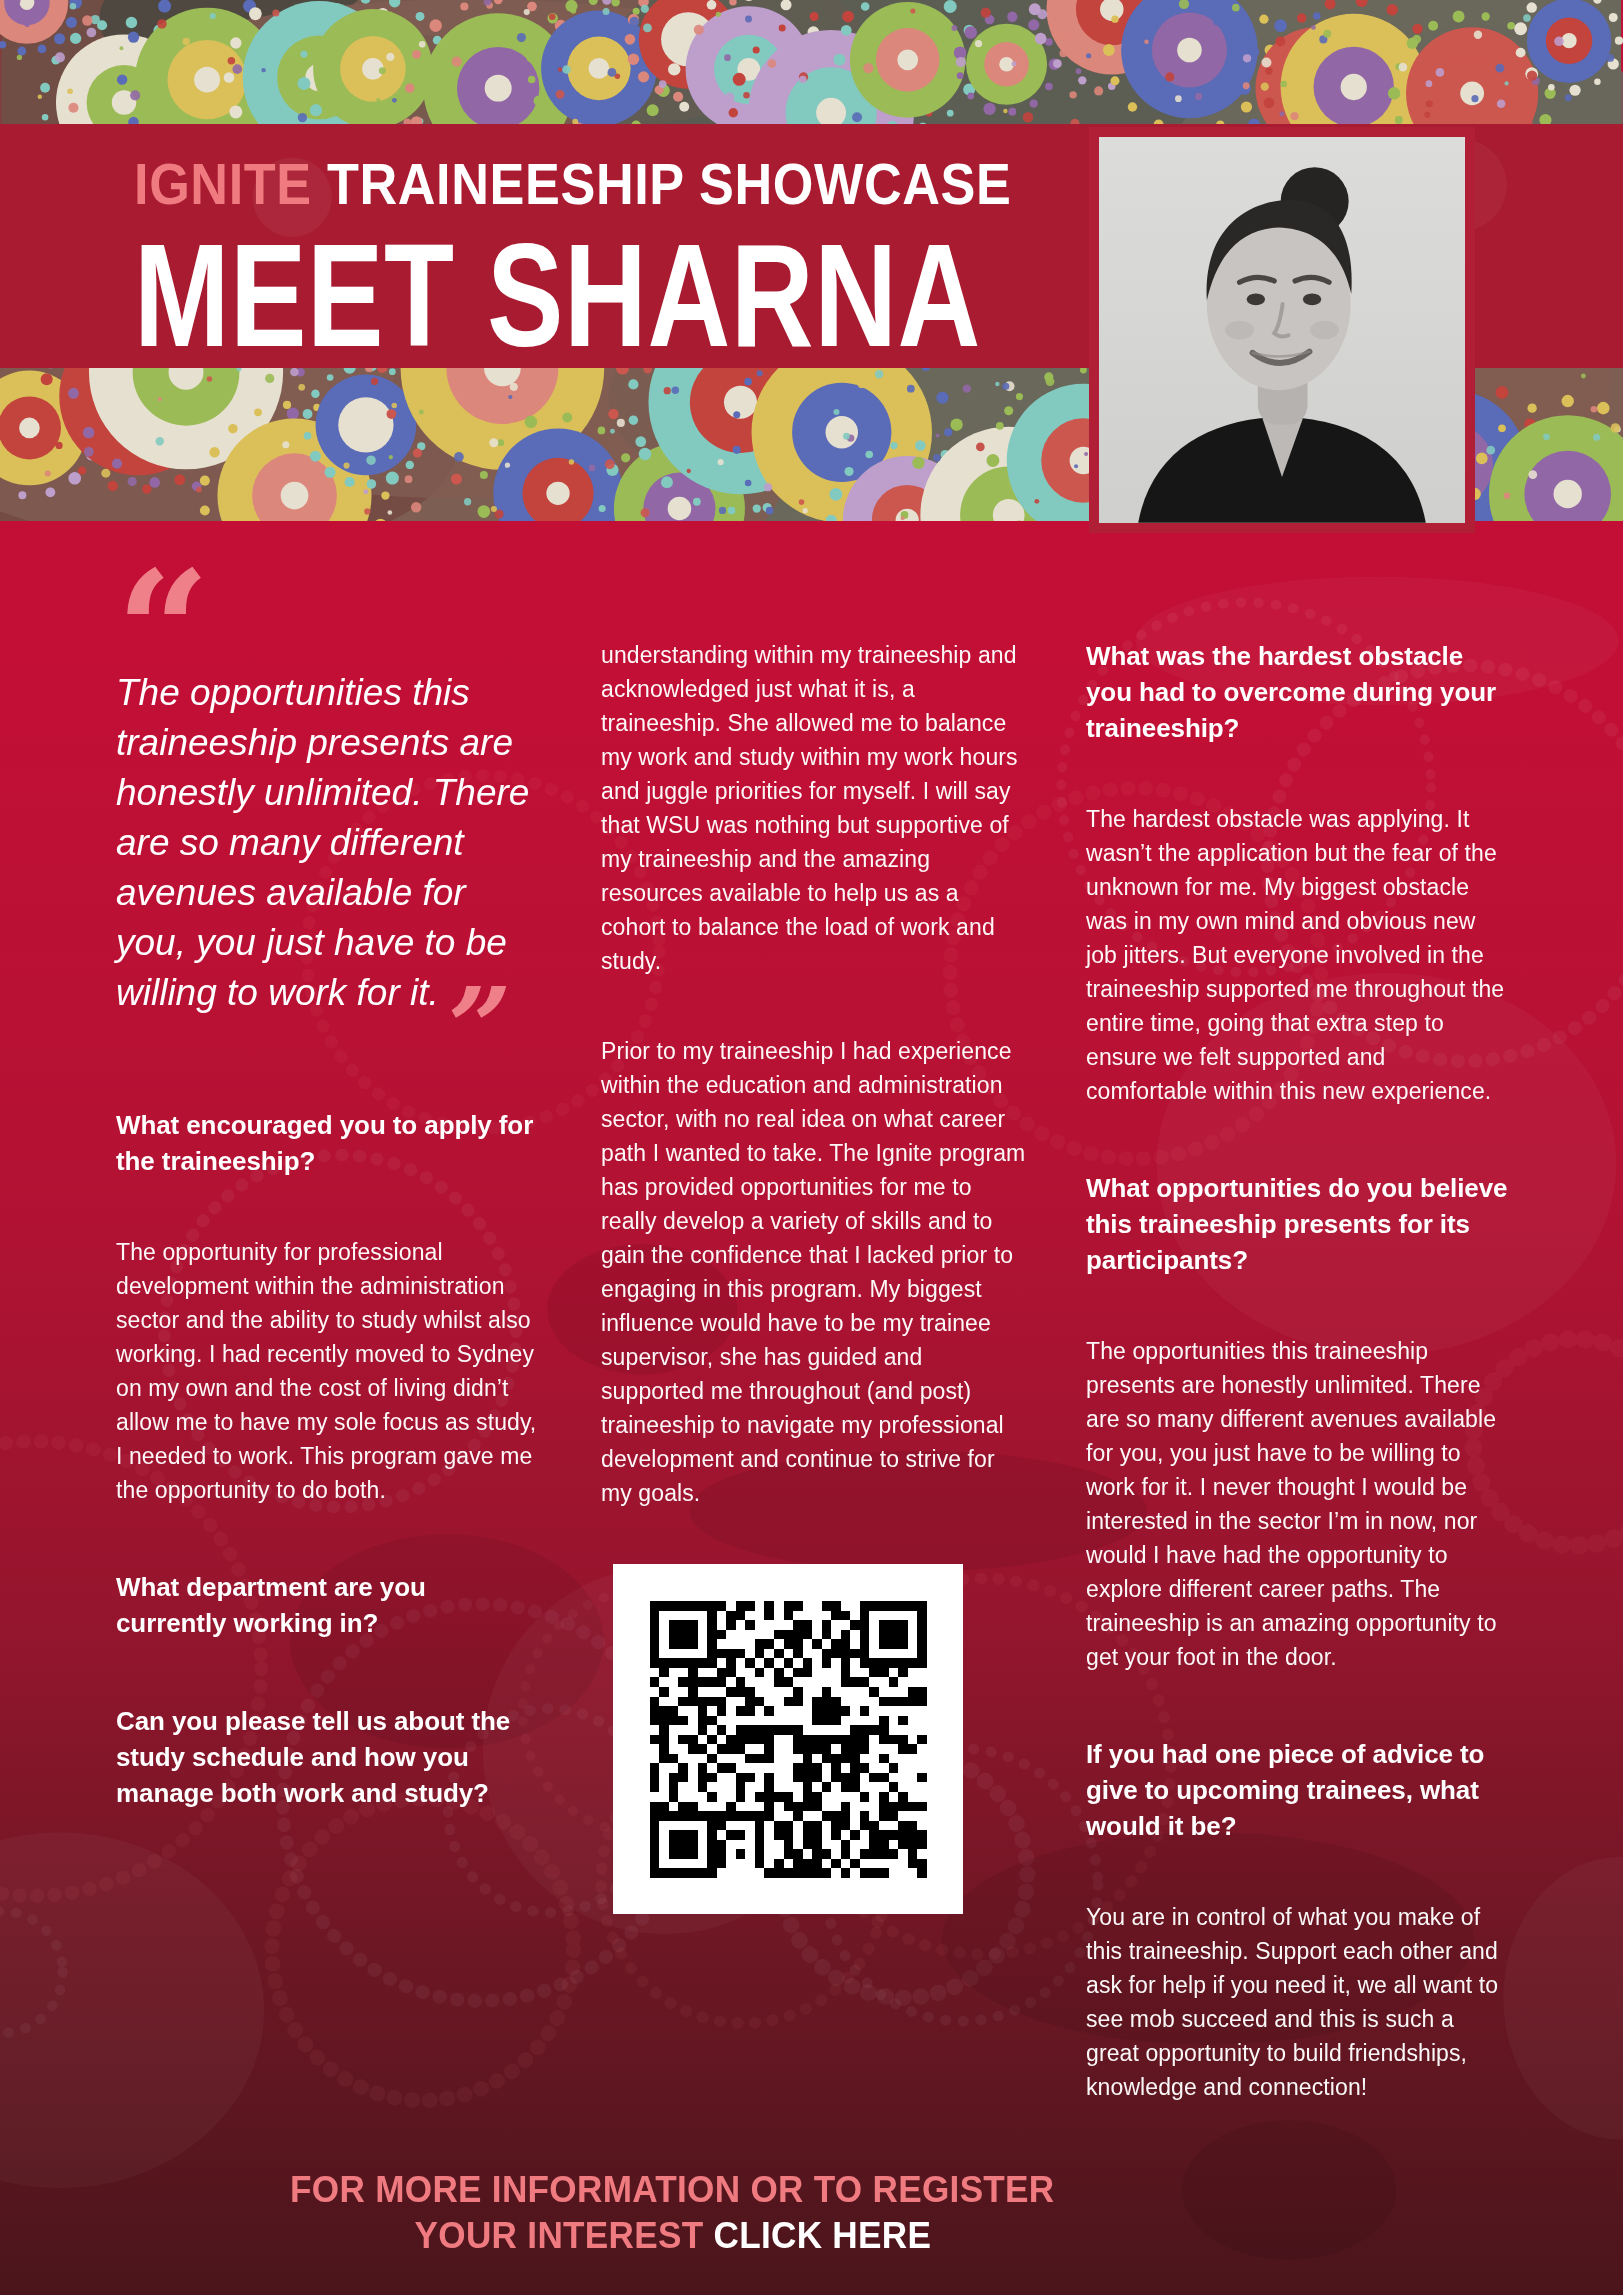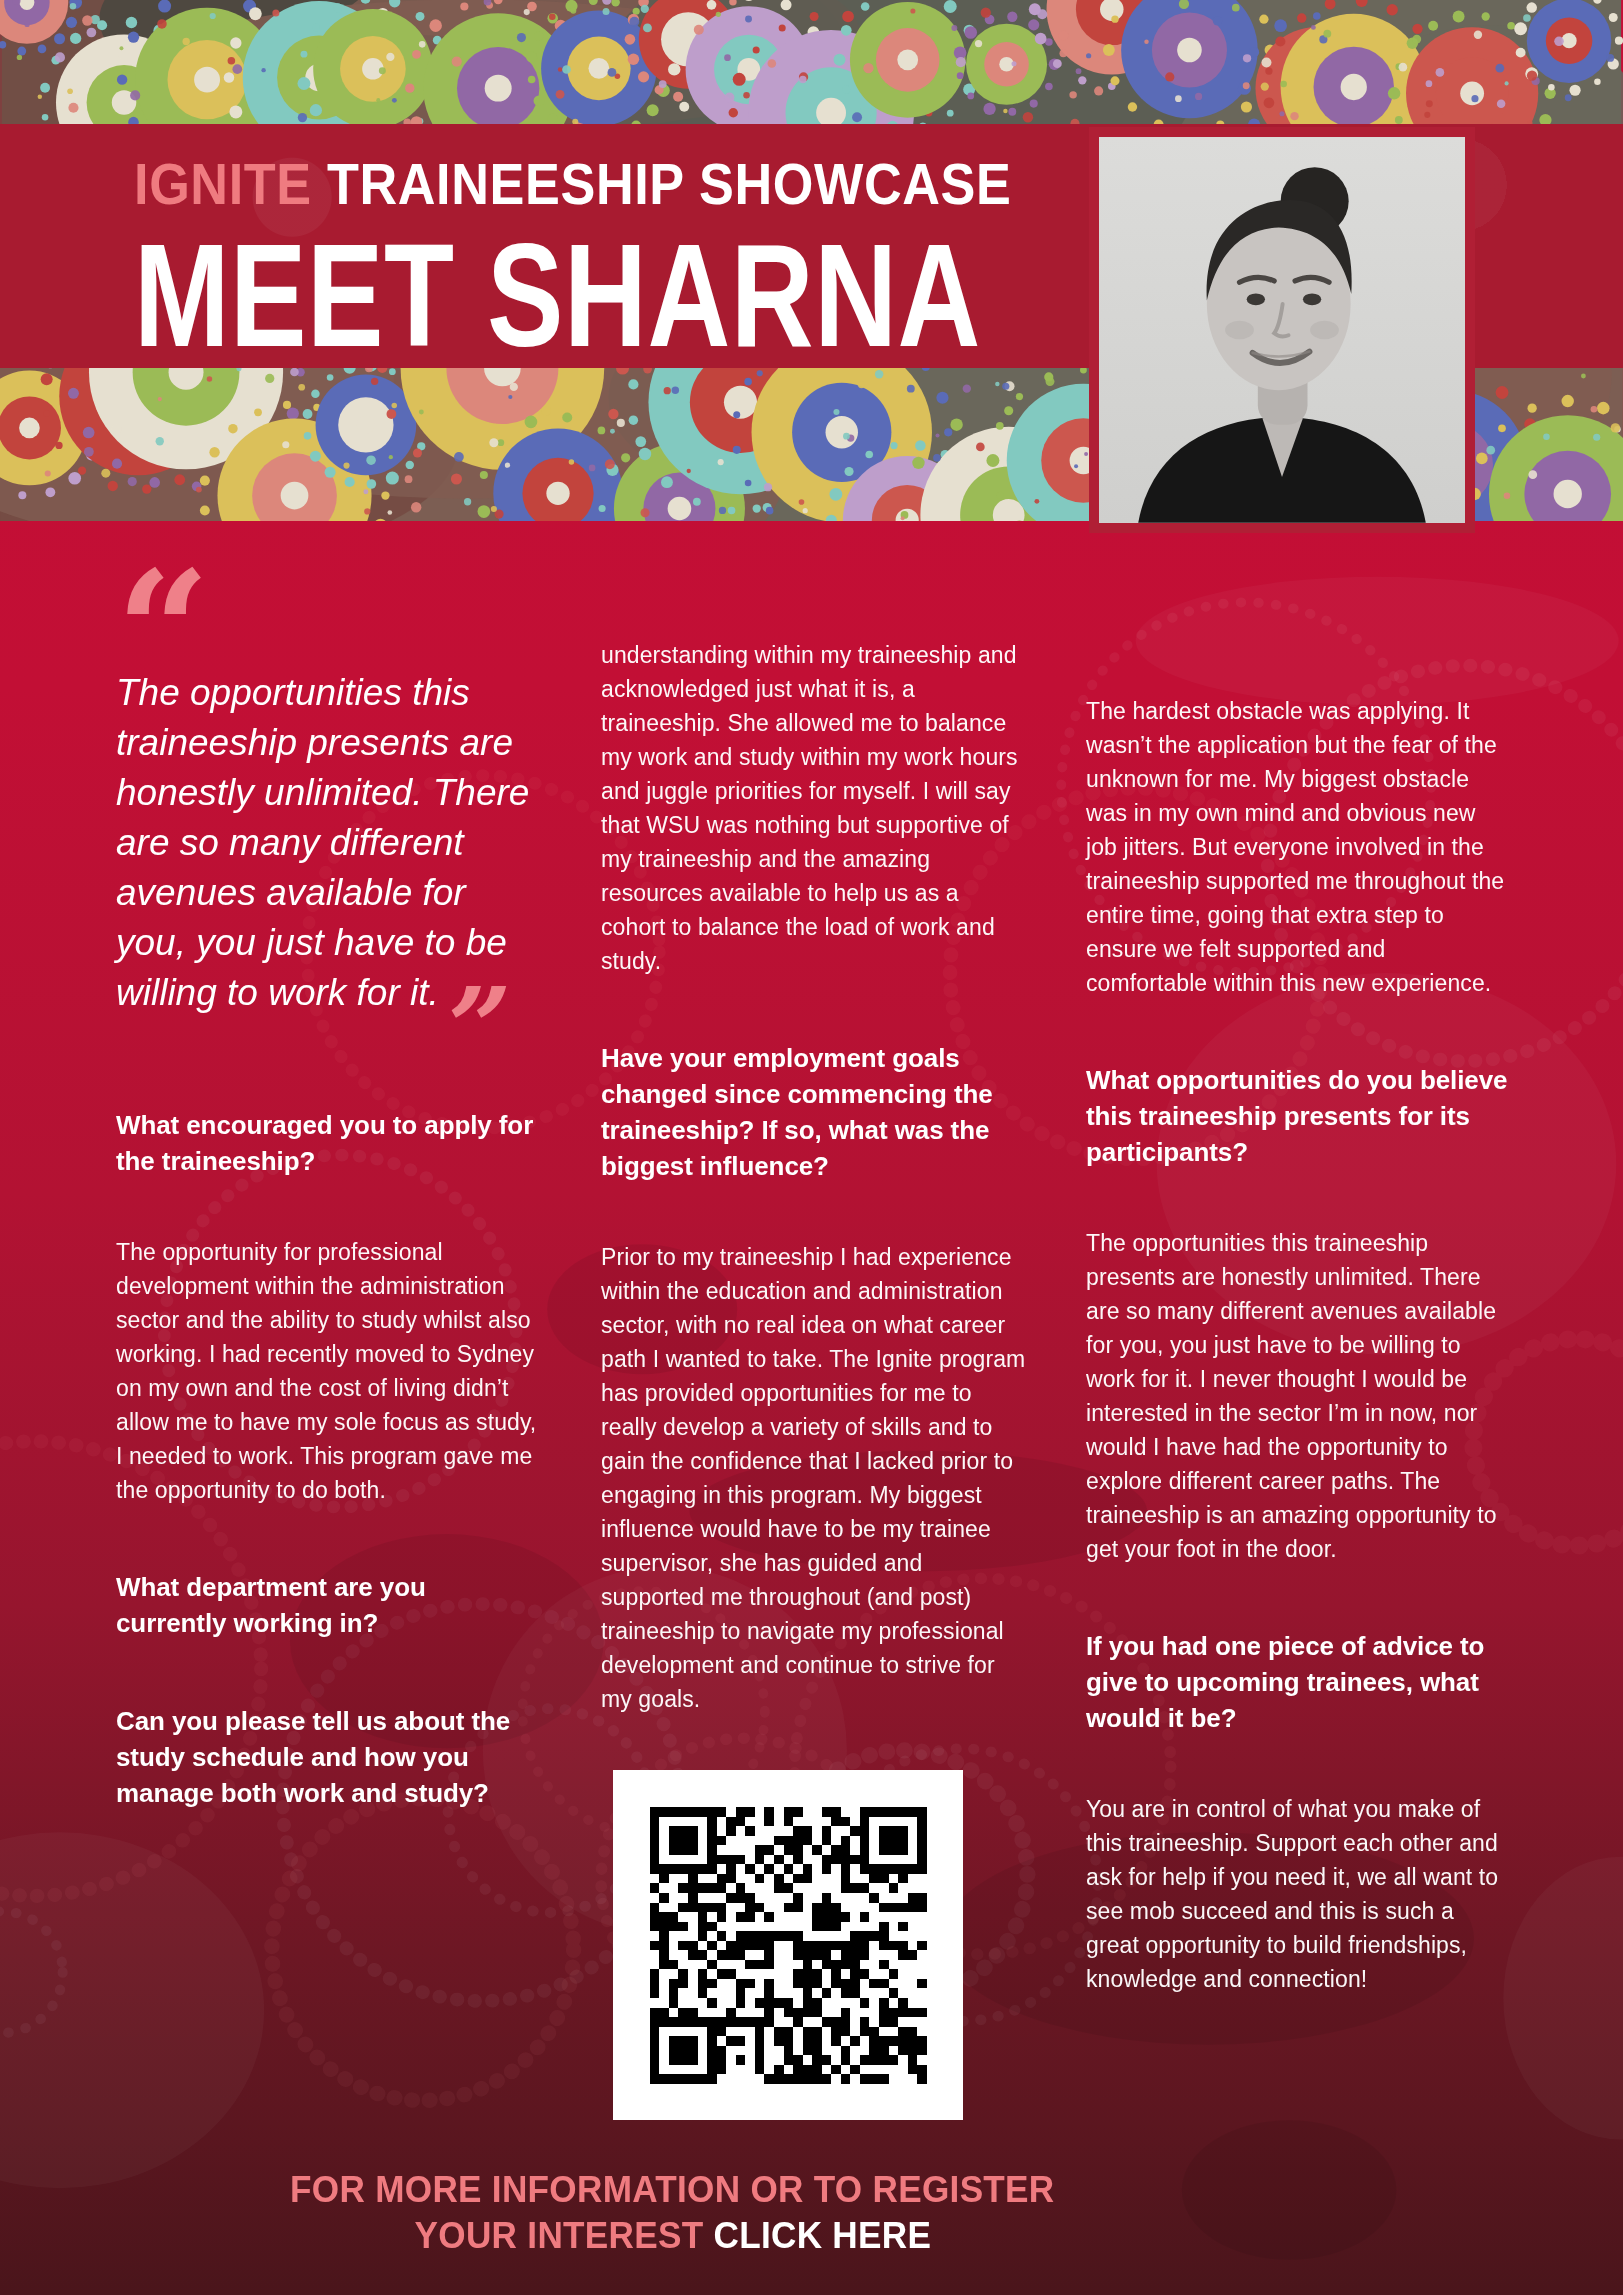--- a/index.html
+++ b/index.html
@@ -1053,21 +1053,20 @@
     <span class="quote-mark-open">“</span>
     <p class="pull-quote"><span>The opportunities this traineeship presents are honestly unlimited. There are so many different avenues available for you, you just have to be willing to work for it.</span><span class="quote-mark-close">”</span></p>
     <h3 class="q after-quote">What encouraged you to apply for the traineeship?</h3>
     <p class="a">The opportunity for professional development within the administration sector and the ability to study whilst also working. I had recently moved to Sydney on my own and the cost of living didn’t allow me to have my sole focus as study, I needed to work. This program gave me the opportunity to do both.</p>
     <h3 class="q">What department are you currently working in?</h3>
     <h3 class="q">Can you please tell us about the study schedule and how you manage both work and study?</h3>
   </div>
 
   <div class="col pad-top">
     <p class="a first">understanding within my traineeship and acknowledged just what it is, a traineeship. She allowed me to balance my work and study within my work hours and juggle priorities for myself. I will say that WSU was nothing but supportive of my traineeship and the amazing resources available to help us as a cohort to balance the load of work and study.</p>
-    <h3 class="q">Have your employment goals changed since commencing the traineeship? If so, what was the biggest influence?</h3>
     <p class="a">Prior to my traineeship I had experience within the education and administration sector, with no real idea on what career path I wanted to take. The Ignite program has provided opportunities for me to really develop a variety of skills and to gain the confidence that I lacked prior to engaging in this program. My biggest influence would have to be my trainee supervisor, she has guided and supported me throughout (and post) traineeship to navigate my professional development and continue to strive for my goals.</p>
     <div class="qr-box">
       <div class="qr-grid" id="qr">
           <div class="on"></div>
           <div class="on"></div>
           <div class="on"></div>
           <div class="on"></div>
           <div class="on"></div>
           <div class="on"></div>
           <div class="on"></div>
@@ -1903,20 +1902,21 @@
           <div class="on"></div>
           <div></div>
           <div></div>
           <div></div>
           <div class="on"></div>
         </div>
     </div>
   </div>
 
   <div class="col pad-top">
+    <h3 class="q first">What was the hardest obstacle you had to overcome during your traineeship?</h3>
     <p class="a">The hardest obstacle was applying. It wasn’t the application but the fear of the unknown for me. My biggest obstacle was in my own mind and obvious new job jitters. But everyone involved in the traineeship supported me throughout the entire time, going that extra step to ensure we felt supported and comfortable within this new experience.</p>
     <h3 class="q">What opportunities do you believe this traineeship presents for its participants?</h3>
     <p class="a">The opportunities this traineeship presents are honestly unlimited. There are so many different avenues available for you, you just have to be willing to work for it. I never thought I would be interested in the sector I’m in now, nor would I have had the opportunity to explore different career paths. The traineeship is an amazing opportunity to get your foot in the door.</p>
     <h3 class="q">If you had one piece of advice to give to upcoming trainees, what would it be?</h3>
     <p class="a">You are in control of what you make of this traineeship. Support each other and ask for help if you need it, we all want to see mob succeed and this is such a great opportunity to build friendships, knowledge and connection!</p>
   </div>
 
 </div>
 
 <div class="footer">

